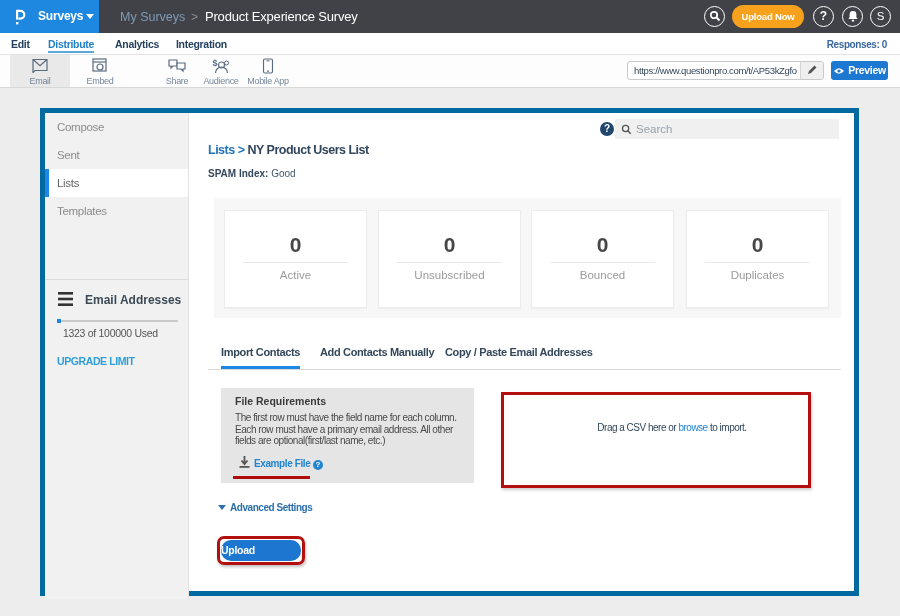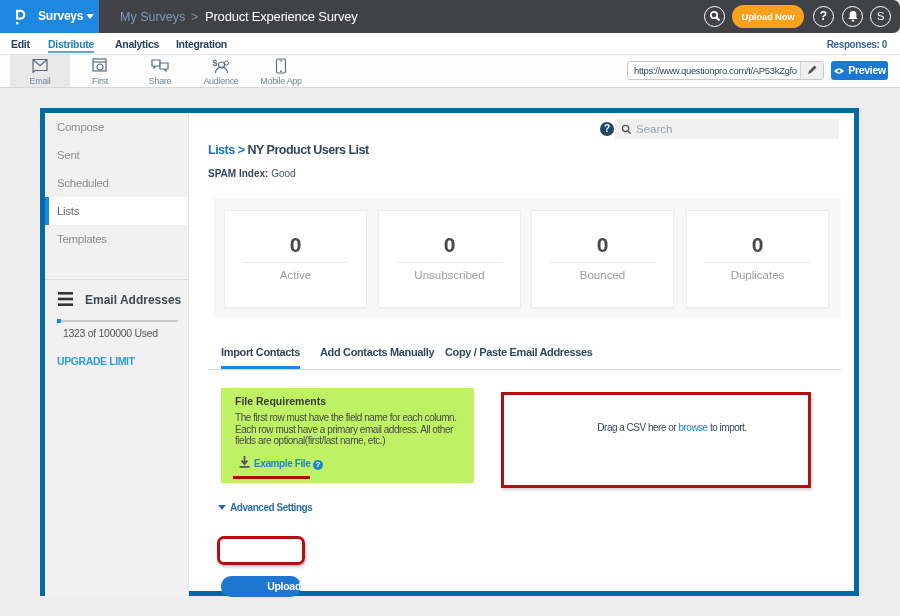--- a/index.html
+++ b/index.html
@@ -1,19 +1,19 @@
 <!DOCTYPE html>
 <html><head>
 <meta charset="utf-8">
 <style>
 * { margin:0; padding:0; box-sizing:border-box; }
 html,body { width:900px; height:616px; font-family:"Liberation Sans", sans-serif; background:#ededee; overflow:hidden; }
 
 
-.topbar { position:absolute; left:0; top:0; width:900px; height:33px; background:#414247;border-radius:7px; }
+.topbar { position:absolute; left:0; top:0; width:900px; height:33px; background:#414247; }
 .logo { position:absolute; left:0; top:0; width:99px; height:33px; background:#1e87e0; }
 .logo .brand { position:absolute; left:38px; top:9px; color:#fff; font-size:12px; font-weight:bold; letter-spacing:-0.2px; }
 .logo .caret { position:absolute; left:86px; top:14px; width:0; height:0; border-left:4.5px solid transparent; border-right:4.5px solid transparent; border-top:5.5px solid #fff; }
 .crumb1 { position:absolute; left:120px; top:10px; font-size:12.5px; color:#7d9ab5; }
 .crumbsep { position:absolute; left:191px; top:10px; font-size:12px; color:#8a8d92; }
 .crumb2 { position:absolute; left:205px; top:9px; font-size:13px; color:#fff; letter-spacing:-0.2px; }
 .hicon { position:absolute; top:6px; width:21px; height:21px; border:1.5px solid #fff; border-radius:50%; color:#fff; text-align:center; line-height:18px; font-size:12px; font-weight:bold; }
 .upgrade { position:absolute; left:732px; top:5px; width:72px; height:23px; background:#f7a11d; border-radius:12px; color:#fff; font-size:9.5px; font-weight:bold; letter-spacing:-0.2px; text-align:center; line-height:23px; }
 
 
@@ -54,34 +54,34 @@
 .spam { position:absolute; left:18px; top:55px; font-size:10px; color:#44586c; }
 .spam b { color:#33475b; }
 .cardbox { position:absolute; left:24px; top:85px; width:627px; height:120px; background:#f7f7f7; }
 .card { position:absolute; top:12px; width:143px; height:98px; background:#fff; border:1px solid #ececec; box-shadow:0 1px 1px rgba(0,0,0,0.03); text-align:center; }
 .card .num { margin-top:22px; font-size:21px; font-weight:bold; color:#474747; }
 .card .dl { margin:5px 18px 0; border-top:1px solid #e8e8e8; }
 .card .lab { margin-top:6px; font-size:11.5px; color:#9b9b9b; }
 .tabs { position:absolute; left:18px; top:233px; width:633px; border-bottom:1px solid #d9d9d9; height:24px; }
 .tab { position:absolute; top:0; font-size:11px; font-weight:bold; letter-spacing:-0.35px; color:#33475b; }
 .tab.on { border-bottom:3px solid #1b87e6; padding-bottom:8px; }
-.filereq { position:absolute; left:31px; top:275px; width:253px; height:95px; background:#bef264; }
+.filereq { position:absolute; left:31px; top:275px; width:253px; height:95px; background:#e5e5e5; }
 .filereq .t { margin:7px 0 5px 14px; font-size:10.5px; font-weight:bold; color:#3a3a3a; }
 .filereq .b { margin-left:14px; font-size:10px; letter-spacing:-0.45px; color:#4a4a4a; line-height:11.7px; white-space:nowrap; }
 .exline { position:absolute; left:33px; top:70px; font-size:10px; font-weight:bold; letter-spacing:-0.4px; color:#2185d0; }
 .redline { position:absolute; left:12px; top:88px; width:77px; height:3px; background:#b00b0b; }
 .dropzone { position:absolute; left:311px; top:279px; width:310px; height:96px; background:#fff; border:3px solid #b40f0f; box-shadow:1px 2px 3px rgba(0,0,0,0.2); text-align:center; }
 .dropzone .l1 { margin-top:27px; font-size:10px; letter-spacing:-0.5px; color:#33475b;padding-left:32px; }
 .dropzone .l1 .blue { color:#2185d0; }
 .dropzone .l2 { margin-top:8px; font-size:10px; letter-spacing:-0.5px; color:#33475b; }
 .cb { display:inline-block; width:11px; height:11px; border:1px solid #a5a5a5; vertical-align:-2.5px; margin-right:6px; background:#fff; }
 .advanced { position:absolute; left:28px; top:389px; font-size:10px; font-weight:600; letter-spacing:-0.45px; color:#2b6fad; }
 .advanced .tri { display:inline-block; width:0; height:0; border-left:4px solid transparent; border-right:4px solid transparent; border-top:5px solid #2b6fad; margin-right:4px; vertical-align:1px; }
 .uploadring { position:absolute; left:27px; top:423px; width:88px; height:29px; border:3px solid #b40f0f; border-radius:7px; box-shadow:1px 2px 3px rgba(0,0,0,0.25); }
-.uploadbtn { position:absolute; left:1px; top:1px; width:80px; height:21px; background:#1d76cf; border-radius:10px; color:#fff; font-size:10.5px; font-weight:bold; letter-spacing:-0.3px; text-align:right; line-height:21px;margin-top:36px; }
+.uploadbtn { position:absolute; left:1px; top:1px; width:80px; height:21px; background:#1d76cf; border-radius:10px; color:#fff; font-size:10.5px; font-weight:bold; letter-spacing:-0.3px; text-align:left; line-height:21px; }
 </style>
 </head>
 <body>
 <div class="topbar">
   <div class="logo">
     <svg style="position:absolute;left:15px;top:9px" width="11" height="16" viewBox="0 0 11 16">
       <path d="M2.1 1.8 H5.4 A3.9 3.9 0 0 1 5.4 9.6 H3.4" stroke="#fff" stroke-width="2.2" fill="none"></path>
       <line x1="2.1" y1="0.8" x2="2.1" y2="10.6" stroke="#fff" stroke-width="2.2"></line>
       <rect x="1" y="13" width="2.4" height="2.4" fill="#fff"></rect>
     </svg>
@@ -122,39 +122,39 @@
         <path d="M1.5 1.5 h14 v11 h-12 l-2 2 z M1.5 1.5 L8.5 7.8 L15.5 1.5" fill="none" stroke="#5a6b80" stroke-width="1.2"></path>
       </svg>
     <div class="lbl">Email</div>
   </div>
   <div class="tool" style="left:70px">
     <svg width="16" height="15" viewBox="0 0 16 15">
         <rect x="1" y="1" width="13" height="12" fill="none" stroke="#5a6b80" stroke-width="1.2"></rect>
         <line x1="1" y1="4" x2="14" y2="4" stroke="#5a6b80" stroke-width="1.2"></line>
         <circle cx="8" cy="9" r="3" fill="none" stroke="#5a6b80" stroke-width="1.2"></circle>
       </svg>
-    <div class="lbl">First</div>
-  </div>
-  <div class="tool" style="left:130px">
+    <div class="lbl">Embed</div>
+  </div>
+  <div class="tool" style="left:147px">
     <svg width="18" height="15" viewBox="0 0 18 15">
         <path d="M1 2 h8 v6 h-4 l-2 2 v-2 h-2 z" fill="none" stroke="#5a6b80" stroke-width="1.2"></path>
         <path d="M9 5 h8 v6 h-2 v2 l-2 -2 h-4 z" fill="#fff" stroke="#5a6b80" stroke-width="1.2"></path>
       </svg>
     <div class="lbl">Share</div>
   </div>
   <div class="tool" style="left:191px">
     <svg width="19" height="16" viewBox="0 0 19 16">
         <text x="1" y="8" font-size="9" fill="#5a6b80" font-weight="bold">$</text>
         <circle cx="10" cy="7" r="3" fill="none" stroke="#5a6b80" stroke-width="1.2"></circle>
         <circle cx="15" cy="5" r="2" fill="none" stroke="#5a6b80" stroke-width="1"></circle>
         <path d="M4 15 a6 6 0 0 1 12 0" fill="none" stroke="#5a6b80" stroke-width="1.2"></path>
       </svg>
     <div class="lbl">Audience</div>
   </div>
-  <div class="tool" style="left:251px">
+  <div class="tool" style="left:238px">
     <svg width="11" height="16" viewBox="0 0 11 16">
         <rect x="1" y="1" width="9" height="14" rx="1.5" fill="none" stroke="#5a6b80" stroke-width="1.2"></rect>
         <line x1="4" y1="2.8" x2="7" y2="2.8" stroke="#5a6b80" stroke-width="1"></line>
         <line x1="4.5" y1="13.2" x2="6.5" y2="13.2" stroke="#5a6b80" stroke-width="1.2"></line>
       </svg>
     <div class="lbl">Mobile App</div>
   </div>
   <div class="urlbox">https://www.questionpro.com/t/AP53kZgfo
     <div class="urlpencil"><svg width="10" height="10" viewBox="0 0 10 10" style="margin-top:3px">
           <path d="M1 9 l1 -3 l5.5 -5.5 l2 2 L4 8 z" fill="#555"></path>
@@ -163,21 +163,20 @@
   <div class="preview"><svg width="12" height="8" viewBox="0 0 12 8" style="vertical-align:-1px;margin-right:3px">
         <path d="M1 4 Q6 -1.5 11 4 Q6 9.5 1 4 z" fill="#fff"></path>
         <circle cx="6" cy="4" r="1.6" fill="#1d78d2"></circle>
       </svg>Preview</div>
 </div>
 
 <div class="panel">
   <div class="sidebar">
     <div class="sitem">Compose</div>
     <div class="sitem">Sent</div>
-    <div class="sitem">Scheduled</div>
     <div class="sitem on"><span class="bar"></span>Lists</div>
     <div class="sitem">Templates</div>
     <div class="sdivider"></div>
     <svg style="position:absolute;left:13px;top:179px" width="15" height="14" viewBox="0 0 15 14">
         <rect x="0" y="0" width="15" height="2.6" fill="#333"></rect>
         <rect x="0" y="5.7" width="15" height="2.6" fill="#333"></rect>
         <rect x="0" y="11.4" width="15" height="2.6" fill="#333"></rect>
       </svg>
     <span class="emailadr" style="left:40px">Email Addresses</span>
     <div class="progress">

